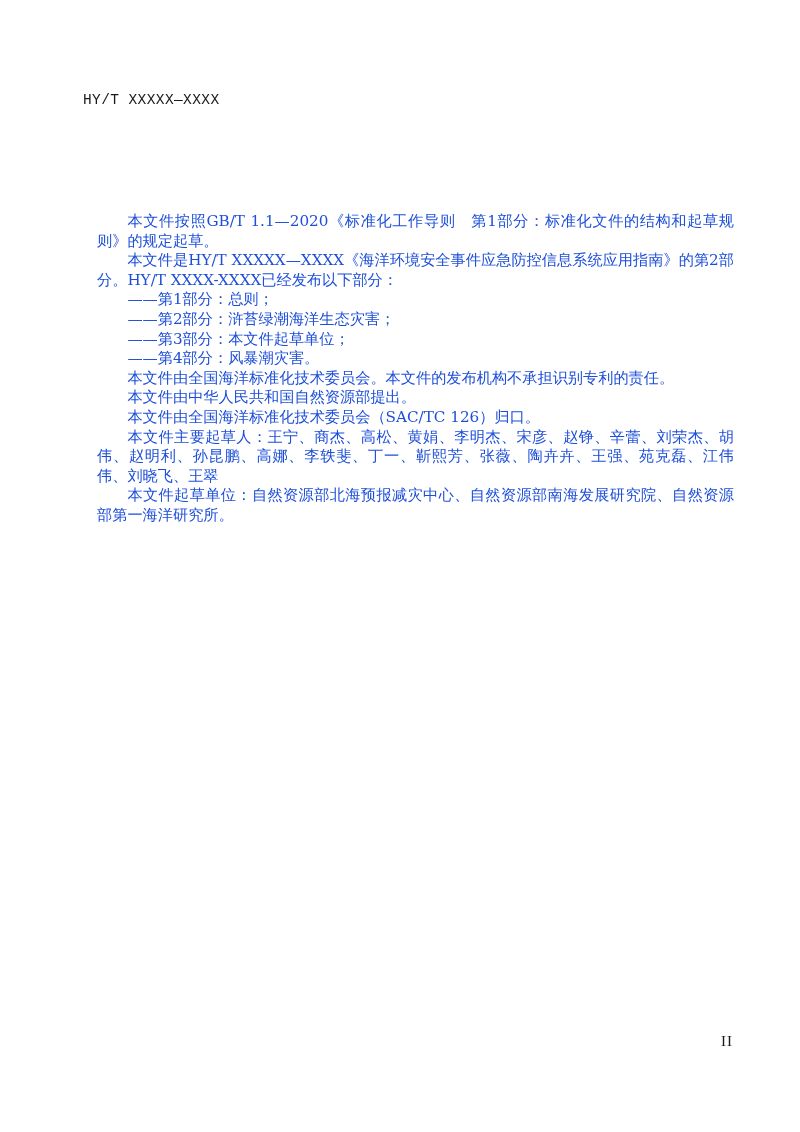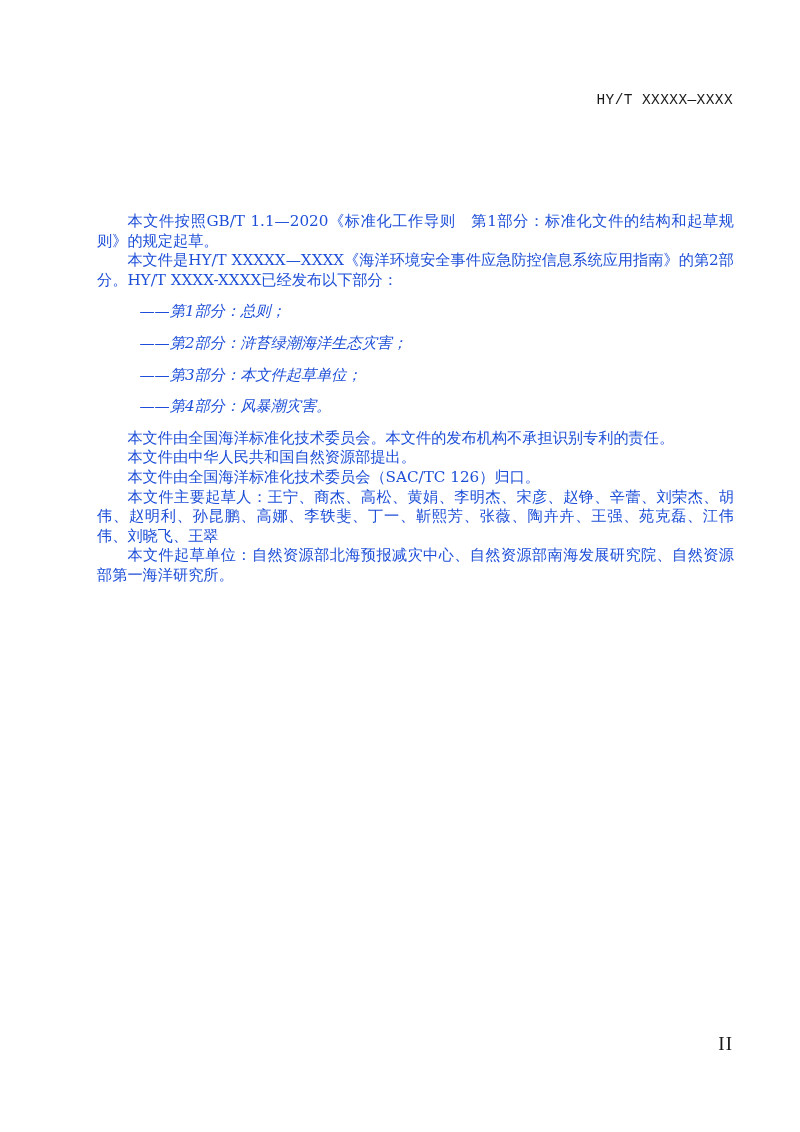--- a/index.html
+++ b/index.html
@@ -16,24 +16,23 @@
     height: 1132px;
     background: #ffffff;
     overflow: hidden;
     box-sizing: border-box;
   }
 
   
   .header {
     position: absolute;
     top: 92px;
-    left: 97px;
+    left: 83px;
     right: 67px;
     height: 20px;
-    text-align: right;
     font-family: "Liberation Mono", "DejaVu Sans Mono", monospace;
     font-size: 14.5px;
     letter-spacing: 0.4px;
     color: #1a1a1a;
     white-space: nowrap;
   }
 
   
   .doc-title {
     position: absolute;
@@ -66,36 +65,35 @@
     text-indent: 2em;
     text-align: justify;
     word-break: break-all;
   }
   .list {
     margin: 0;
     padding: 0;
     list-style: none;
   }
   .list-item {
-    margin: 12px;
+    margin: 0;
     padding: 0;
     text-indent: 2em;
     white-space: nowrap;
-    font-style: italic;
   }
 
   
   .folio {
     position: absolute;
     top: 1033px;
     left: 0;
     width: 733px;
     text-align: right;
     font-family: "Liberation Serif", "DejaVu Serif", serif;
-    font-size: 19px;
+    font-size: 15px;
     letter-spacing: 1px;
     color: #1a1a1a;
   }
 </style>
 </head>
 <body>
 
 <div class="page">
 
   <div class="header">HY/T XXXXX—XXXX</div>

